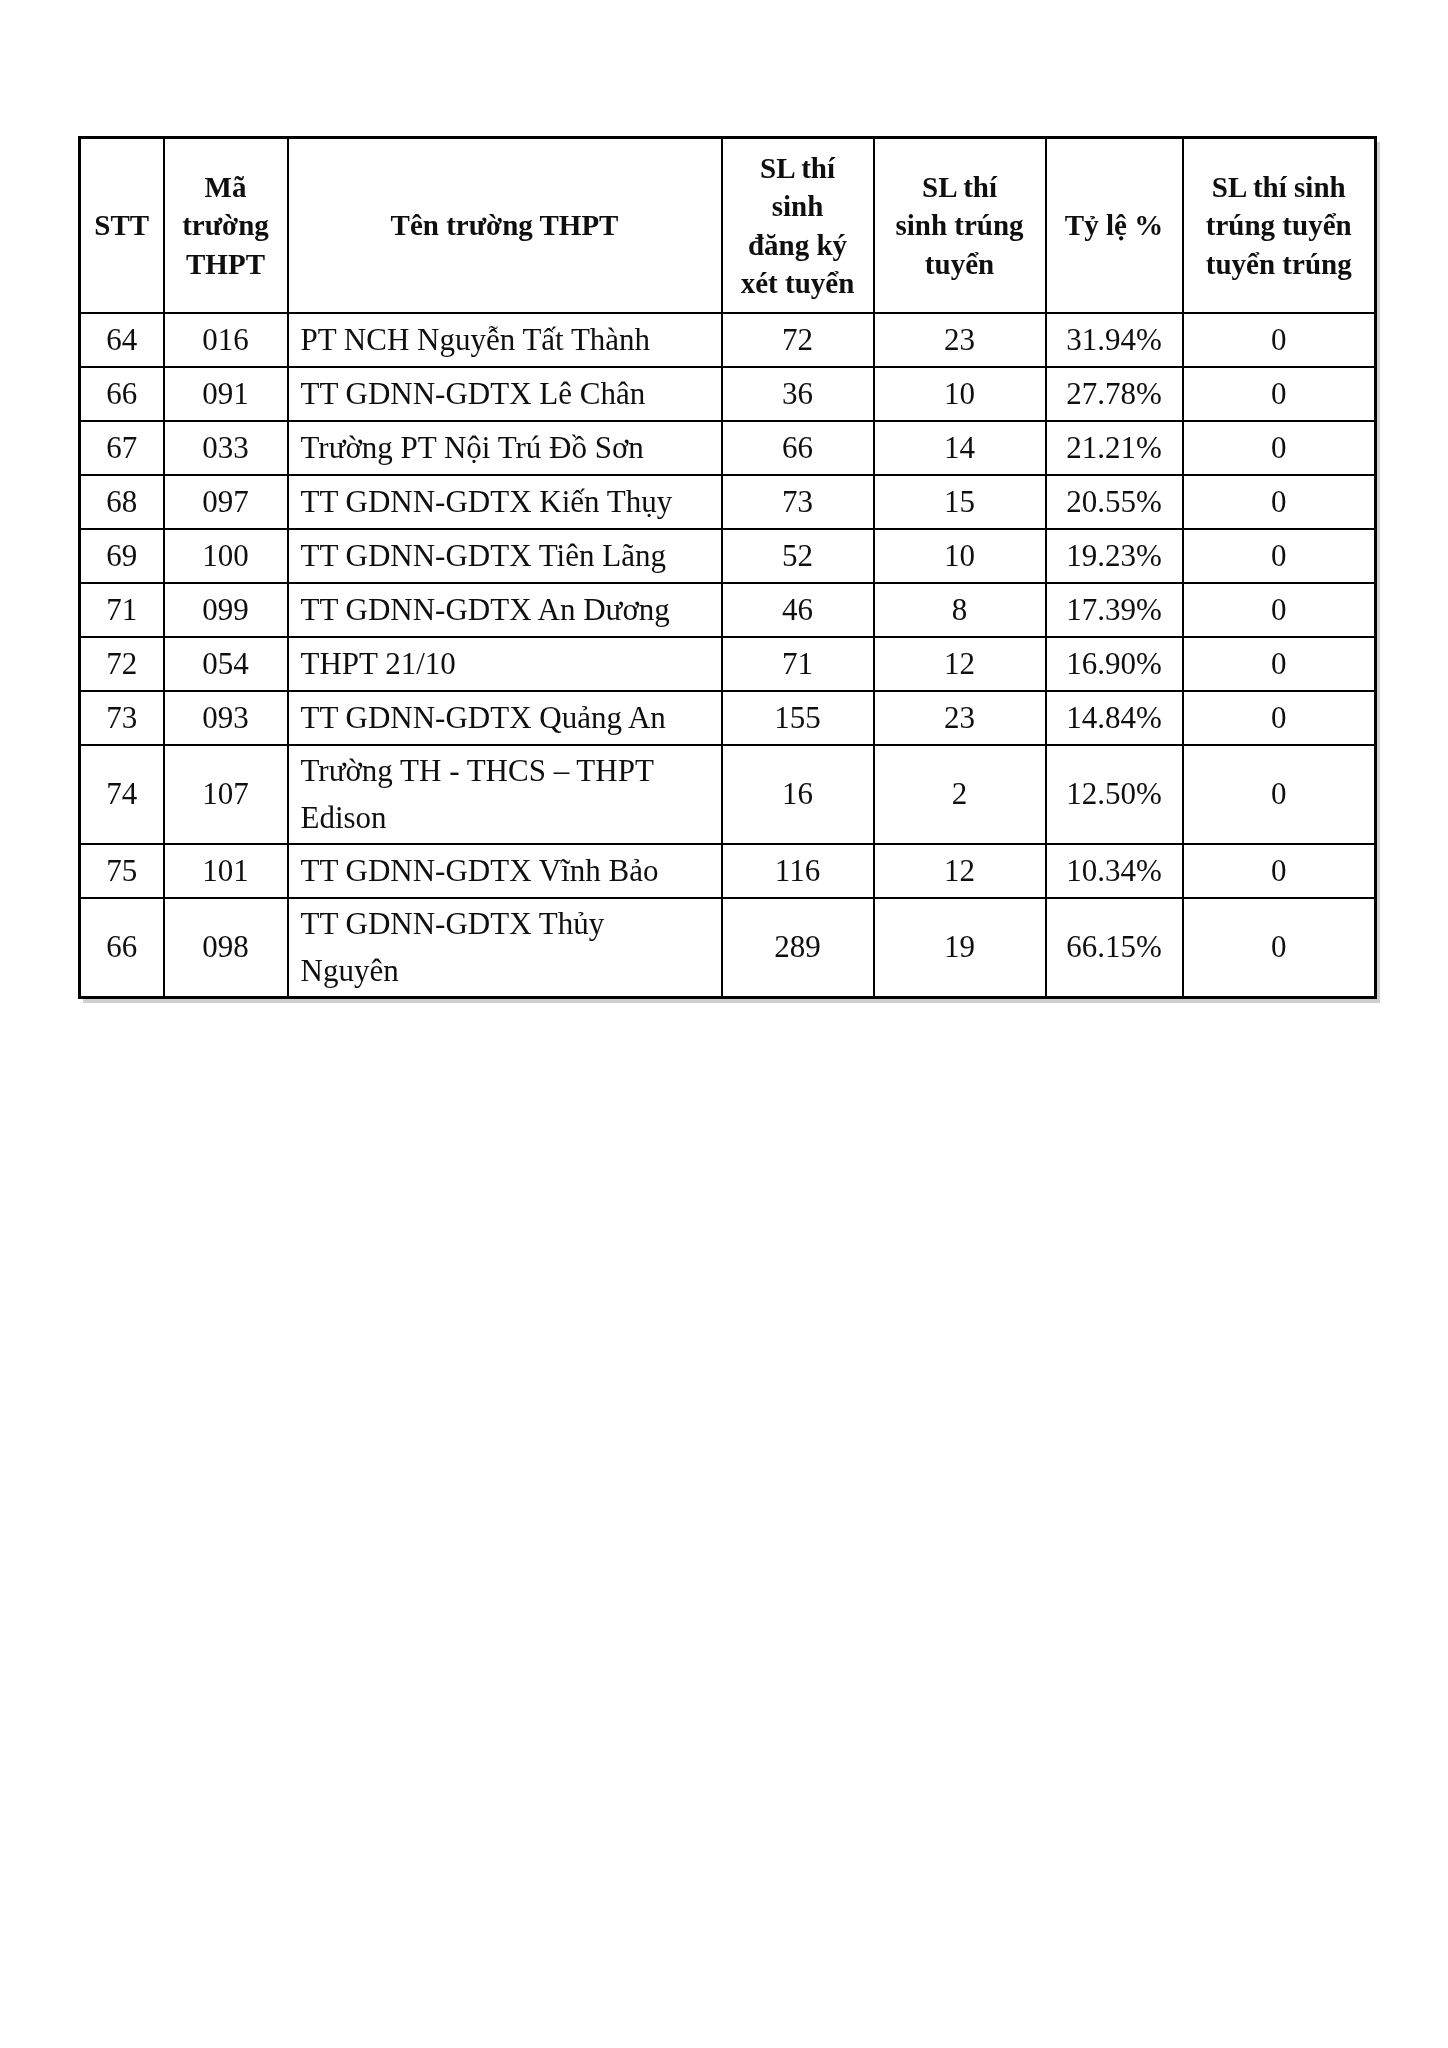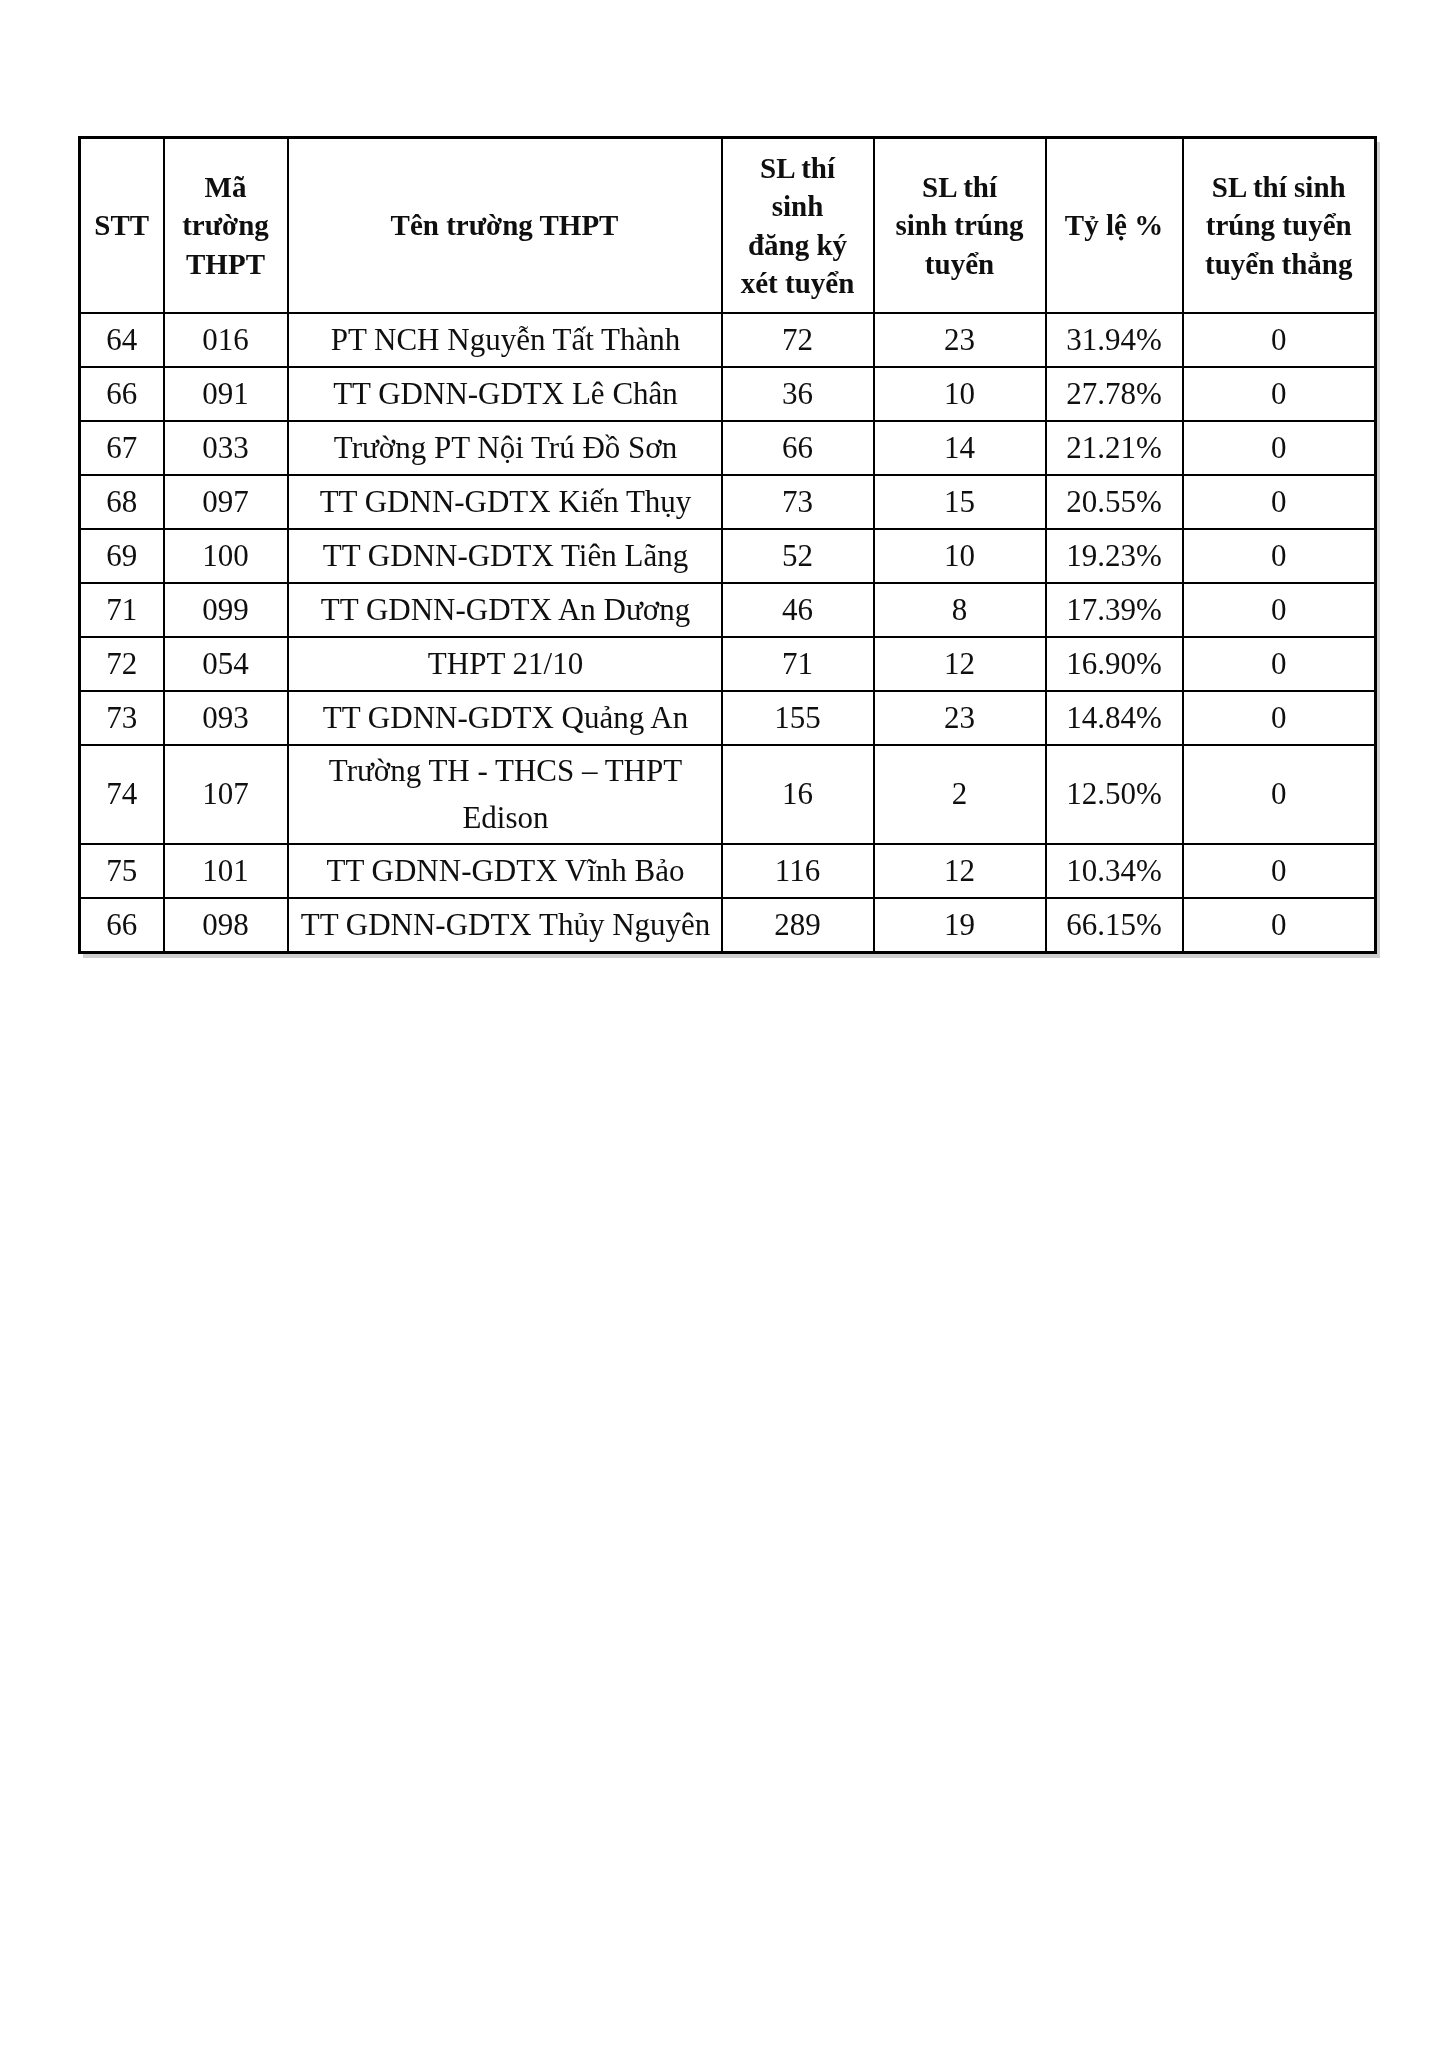--- a/index.html
+++ b/index.html
@@ -60,22 +60,22 @@
     font-size: 31px;
     line-height: 1.5;
     height: 48px;
     padding: 2px 8px;
     text-align: center;
     vertical-align: middle;
     color: #0f0f0f;
     word-wrap: normal;
   }
   td.name-cell {
-    text-align: center;
-    padding: 2px 10px 2px 12px;
+    text-align: left;
+    padding: 2px 32px 2px 12px;
   }
 </style>
 </head>
 <body>
 
 <div class="page">
   <table class="results">
     <colgroup>
       <col class="c-stt">
       <col class="c-code">
@@ -108,21 +108,21 @@
             <span class="hline">SL thí</span>
             <span class="hline">sinh trúng</span>
             <span class="hline">tuyển</span>
           </th>
           <th>
             <span class="hline">Tỷ lệ %</span>
           </th>
           <th>
             <span class="hline">SL thí sinh</span>
             <span class="hline">trúng tuyển</span>
-            <span class="hline">tuyển thẳng</span>
+            <span class="hline">tuyển trúng</span>
           </th>
         </tr>
     </thead>
     <tbody id="table-body">
         <tr>
           <td>64</td>
           <td>016</td>
           <td class="name-cell">PT NCH Nguyễn Tất Thành</td>
           <td>72</td>
           <td>23</td>

